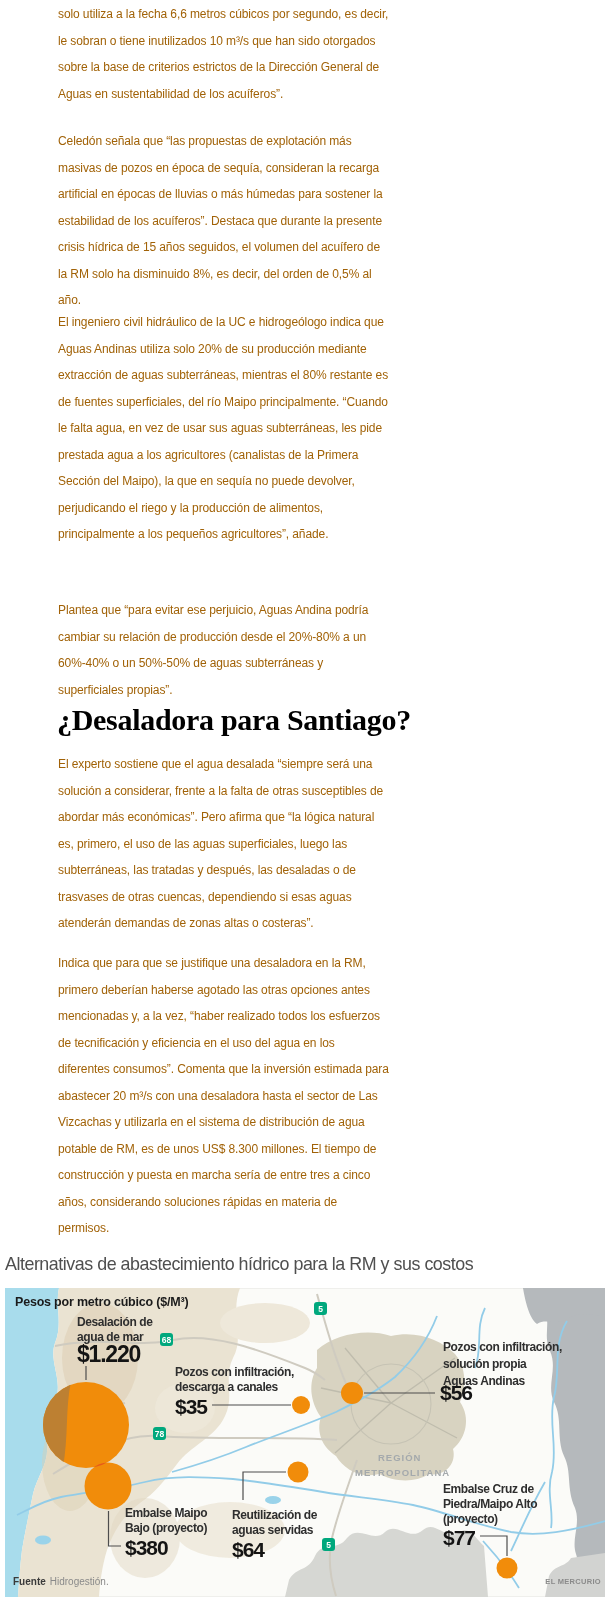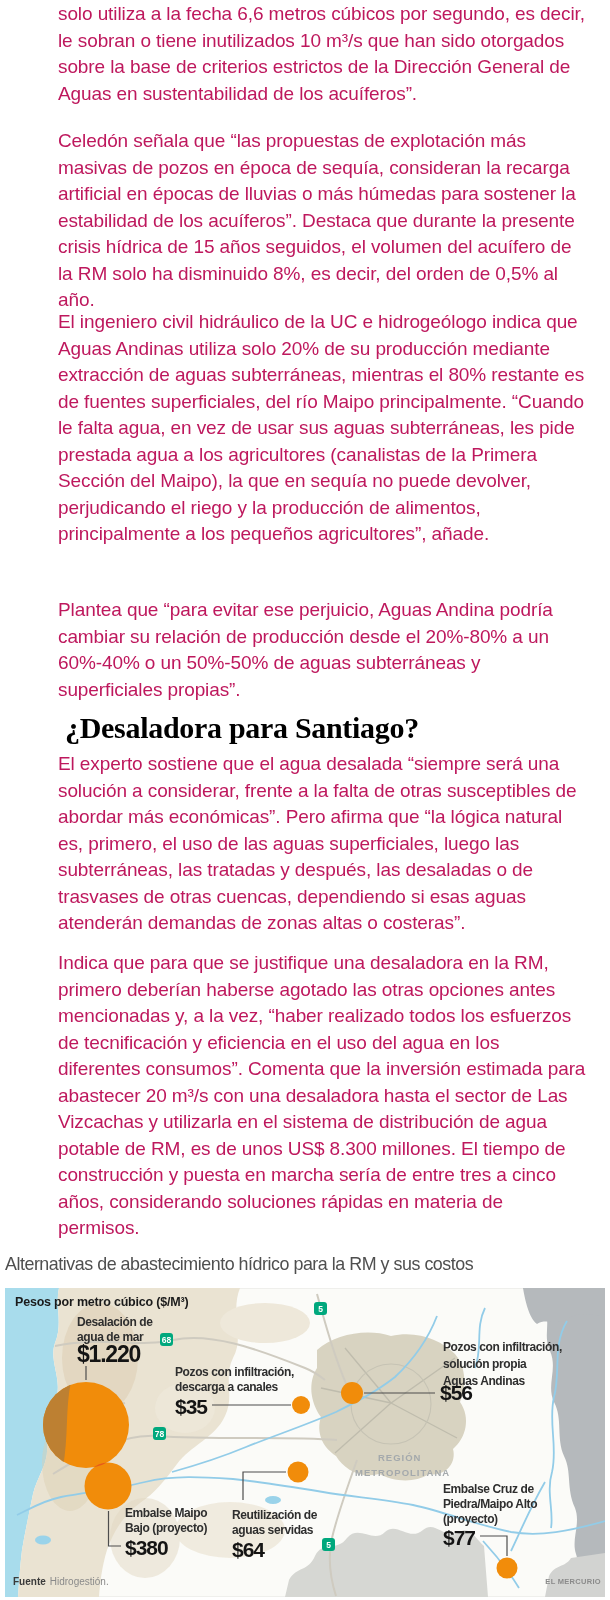--- a/index.html
+++ b/index.html
@@ -2,21 +2,21 @@
 <html><head>
 <meta charset="utf-8">
 <style>
   html,body{margin:0;padding:0;}
   body{
     width:610px;height:1600px;position:relative;overflow:hidden;
     background:#ffffff;font-family:"Liberation Sans","DejaVu Sans",sans-serif;
   }
   .para{
     position:absolute;left:58px;width:545px;
-    font-size:19px;line-height:26.5px;color:#be185d;
+    font-size:12px;line-height:26.5px;color:#a16207;
     letter-spacing:-0.1px;white-space:nowrap;
   }
   .article-heading{
     position:absolute;left:57px;width:540px;
     font-family:"Liberation Serif","DejaVu Serif",serif;
     font-weight:bold;font-size:30px;line-height:36px;color:#000;
     letter-spacing:-0.3px;
   }
   .info-title{
     position:absolute;left:5px;top:1252px;width:640px;
@@ -35,21 +35,21 @@
   .credit{font-weight:bold;font-size:7.5px;fill:#8a8a8a;letter-spacing:0.3px;}
   .badge-t{font-weight:bold;font-size:8.5px;fill:#ffffff;text-anchor:middle;}
 </style>
 </head>
 <body>
 
 <div class="para" style="top:1px">solo utiliza a la fecha 6,6 metros cúbicos por segundo, es decir,<br>le sobran o tiene inutilizados 10 m³/s que han sido otorgados<br>sobre la base de criterios estrictos de la Dirección General de<br>Aguas en sustentabilidad de los acuíferos”.</div>
 <div class="para" style="top:128px">Celedón señala que “las propuestas de explotación más<br>masivas de pozos en época de sequía, consideran la recarga<br>artificial en épocas de lluvias o más húmedas para sostener la<br>estabilidad de los acuíferos”. Destaca que durante la presente<br>crisis hídrica de 15 años seguidos, el volumen del acuífero de<br>la RM solo ha disminuido 8%, es decir, del orden de 0,5% al<br>año.</div>
 <div class="para" style="top:309px">El ingeniero civil hidráulico de la UC e hidrogeólogo indica que<br>Aguas Andinas utiliza solo 20% de su producción mediante<br>extracción de aguas subterráneas, mientras el 80% restante es<br>de fuentes superficiales, del río Maipo principalmente. “Cuando<br>le falta agua, en vez de usar sus aguas subterráneas, les pide<br>prestada agua a los agricultores (canalistas de la Primera<br>Sección del Maipo), la que en sequía no puede devolver,<br>perjudicando el riego y la producción de alimentos,<br>principalmente a los pequeños agricultores”, añade.</div>
 <div class="para" style="top:597px">Plantea que “para evitar ese perjuicio, Aguas Andina podría<br>cambiar su relación de producción desde el 20%-80% a un<br>60%-40% o un 50%-50% de aguas subterráneas y<br>superficiales propias”.</div>
-<h2 class="article-heading" style="top:702px;margin:8px">¿Desaladora para Santiago?</h2>
+<h2 class="article-heading" style="top:702px;margin:0">¿Desaladora para Santiago?</h2>
 <div class="para" style="top:751px">El experto sostiene que el agua desalada “siempre será una<br>solución a considerar, frente a la falta de otras susceptibles de<br>abordar más económicas”. Pero afirma que “la lógica natural<br>es, primero, el uso de las aguas superficiales, luego las<br>subterráneas, las tratadas y después, las desaladas o de<br>trasvases de otras cuencas, dependiendo si esas aguas<br>atenderán demandas de zonas altas o costeras”.</div>
 <div class="para" style="top:950px">Indica que para que se justifique una desaladora en la RM,<br>primero deberían haberse agotado las otras opciones antes<br>mencionadas y, a la vez, “haber realizado todos los esfuerzos<br>de tecnificación y eficiencia en el uso del agua en los<br>diferentes consumos”. Comenta que la inversión estimada para<br>abastecer 20 m³/s con una desaladora hasta el sector de Las<br>Vizcachas y utilizarla en el sistema de distribución de agua<br>potable de RM, es de unos US$ 8.300 millones. El tiempo de<br>construcción y puesta en marcha sería de entre tres a cinco<br>años, considerando soluciones rápidas en materia de<br>permisos.</div>
 
 <div class="info-title">Alternativas de abastecimiento hídrico para la RM y sus costos</div>
 
 <div class="mapwrap">
 <svg width="600" height="309" viewBox="0 0 600 309">
   <defs>
     <clipPath id="bigclip">
           <circle cx="81" cy="137" r="43"></circle>

